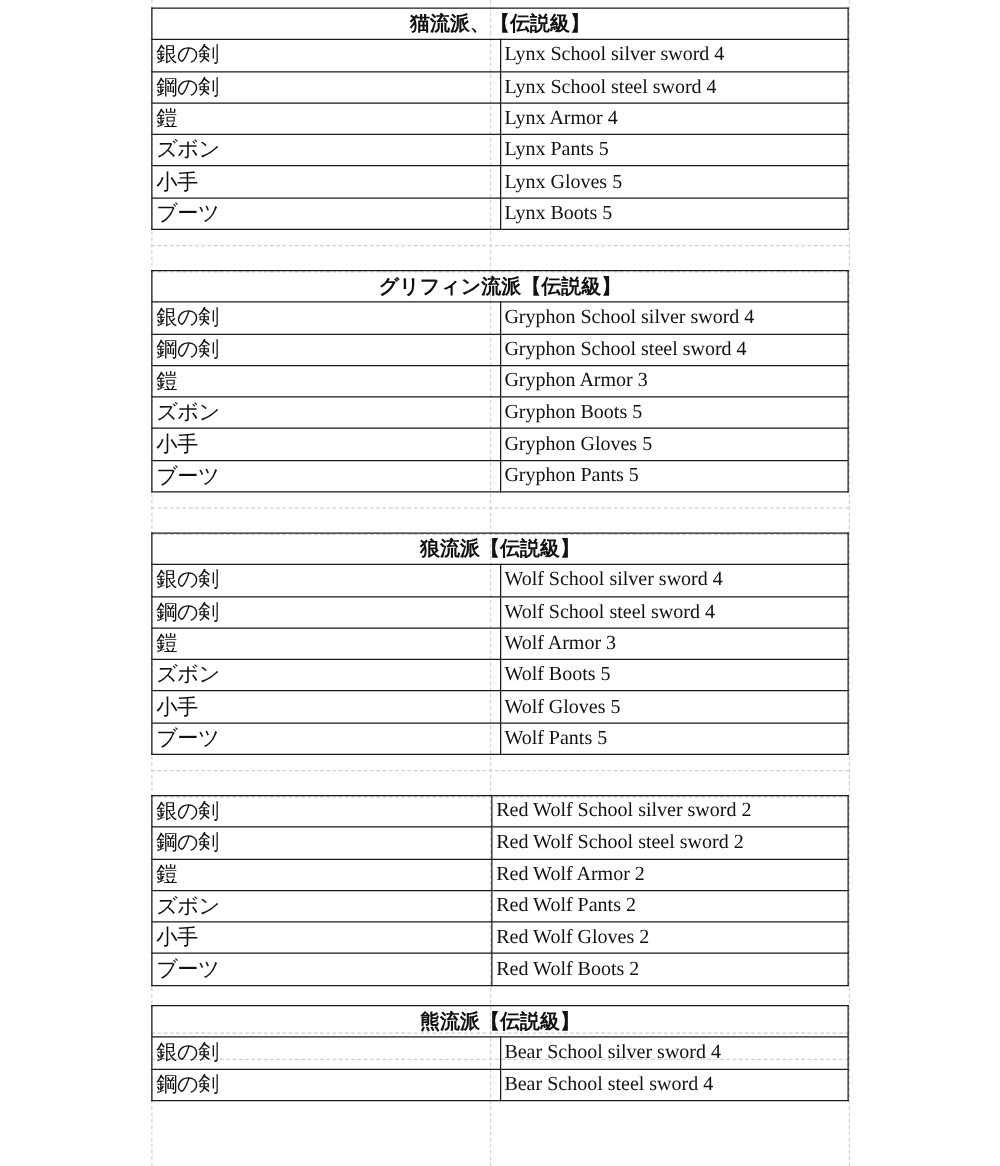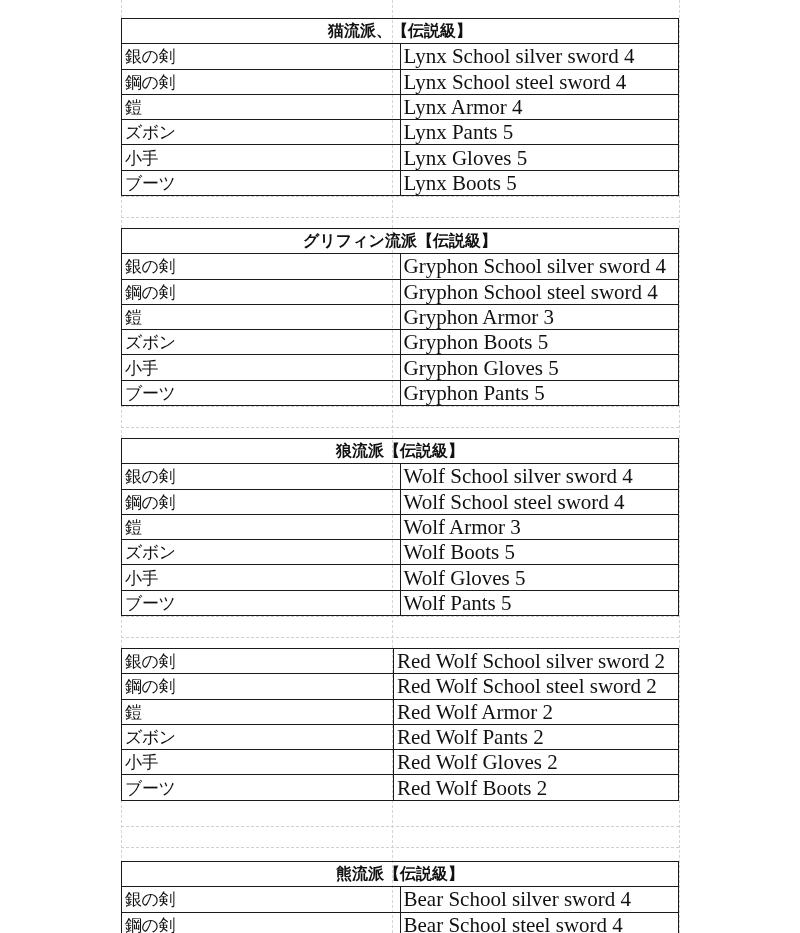--- a/index.html
+++ b/index.html
@@ -26,21 +26,20 @@
     .sheet {
       position: absolute;
       left: 121px;
       top: 0;
       width: 558px;
     }
     .section {
       position: absolute;
       left: 0;
       width: 558px;
-      margin-top: 12px;
     }
     table.gear {
       border-collapse: collapse;
       width: 558px;
       table-layout: fixed;
     }
     table.gear td {
       border: 1.5px solid #1a1a1a;
       height: 24.3px;
       padding: 0 0 0 3px;
@@ -51,21 +50,21 @@
       vertical-align: middle;
     }
     table.gear td.jp {
       width: 268px;
       font-family: "DejaVu Serif", "Liberation Serif", serif;
       font-size: 17px;
       letter-spacing: -0.5px;
     }
     table.gear td.en {
       font-family: "Liberation Serif", serif;
-      font-size: 21px;
+      font-size: 16px;
     }
     table.gear td.title {
       text-align: center;
       font-family: "DejaVu Sans", "Liberation Sans", sans-serif;
       font-weight: bold;
       font-size: 16px;
       padding: 0;
     }
     .gap-row {
       position: absolute;
@@ -215,21 +214,21 @@
       </tr>
       <tr>
         <td class="jp">ブーツ</td>
         <td class="en">Red Wolf Boots 2</td>
       </tr>
     </tbody>
       </table>
   </div>
   <div class="gap-row" style="top:826px;"></div>
 
-  <div class="section" style="top:849px;border-radius:15px;">
+  <div class="section" style="top:804px;border-radius:15px;">
     <table class="gear">
       <tbody>
           <tr>
         <td class="title" colspan="2">熊流派【伝説級】</td>
       </tr>
       <tr>
         <td class="jp">銀の剣</td>
         <td class="en">Bear School silver sword 4</td>
       </tr>
       <tr>

